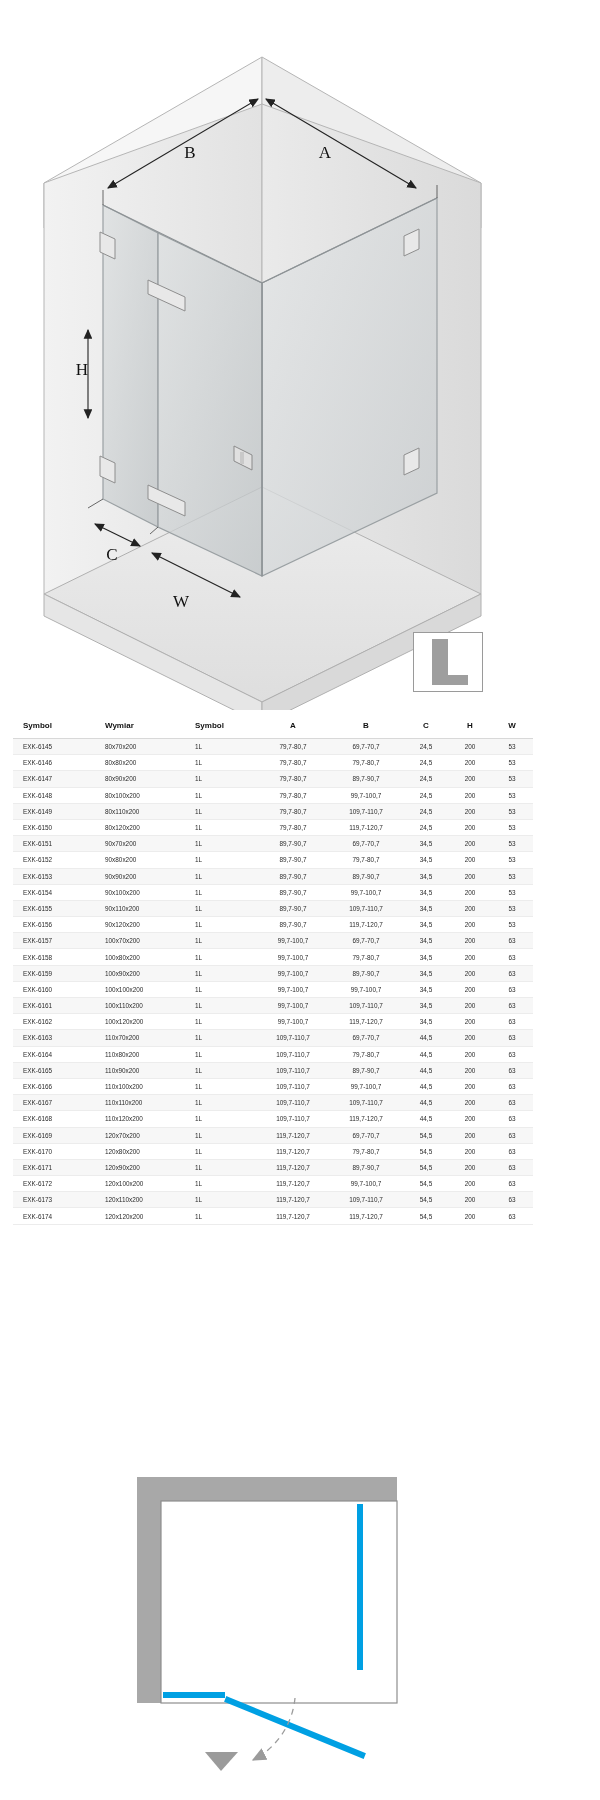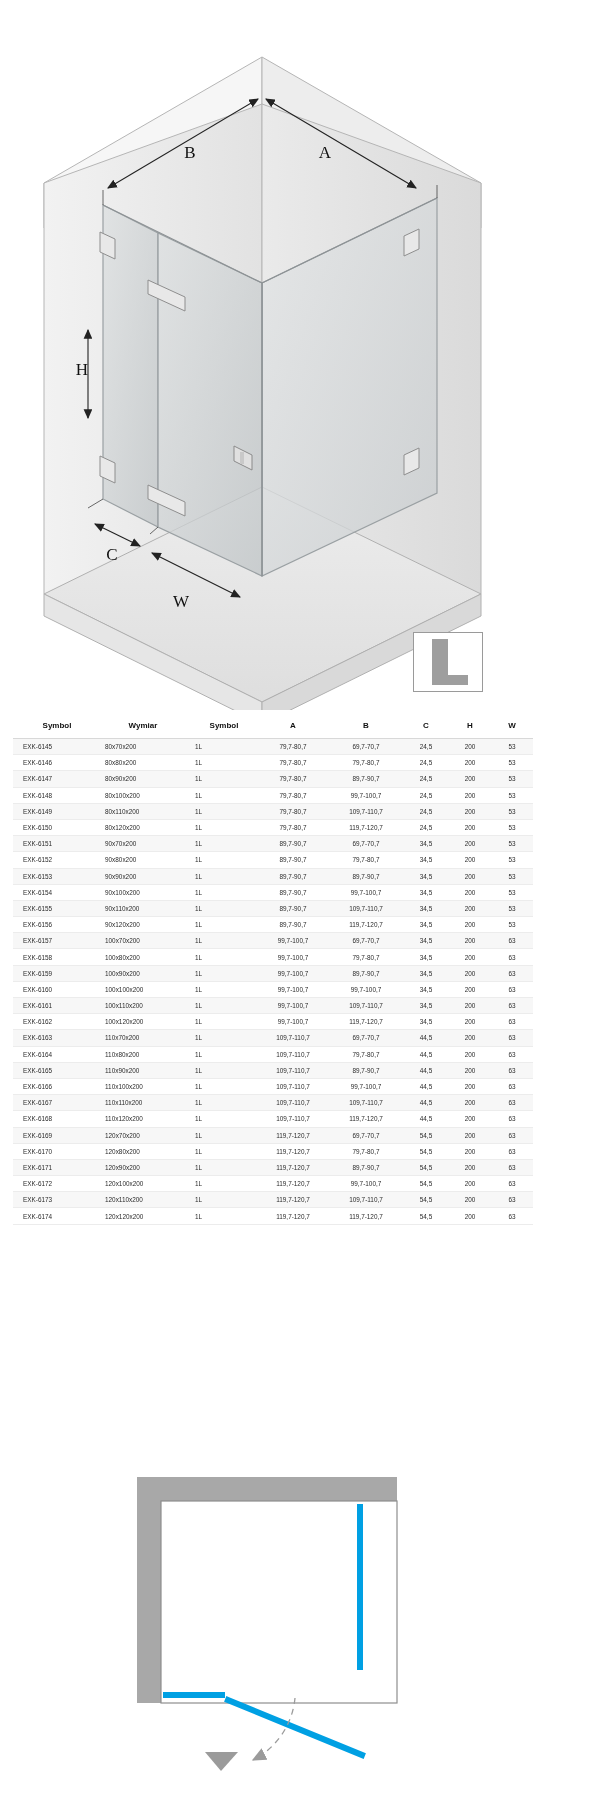--- a/index.html
+++ b/index.html
@@ -42,21 +42,21 @@
     width: 520px;
     font-size: 6.4px;
     font-family: "Liberation Sans", sans-serif;
     color: #2b2b2b;
   }
   table.spec thead th {
     background: #ffffff;
     font-size: 8px;
     font-weight: bold;
     color: #111;
-    text-align: center;
+    text-align: left;
     padding: 8px 4px 8px 10px;
     border-bottom: 1px solid #d8d8d8;
   }
   table.spec thead th.ctr { text-align: center; padding-left: 4px; }
   table.spec tbody td {
     padding: 4.1px 4px 4.1px 10px;
     border-bottom: 1px solid #ececec;
     white-space: nowrap;
   }
   table.spec tbody td.ctr { text-align: center; padding-left: 4px; }

